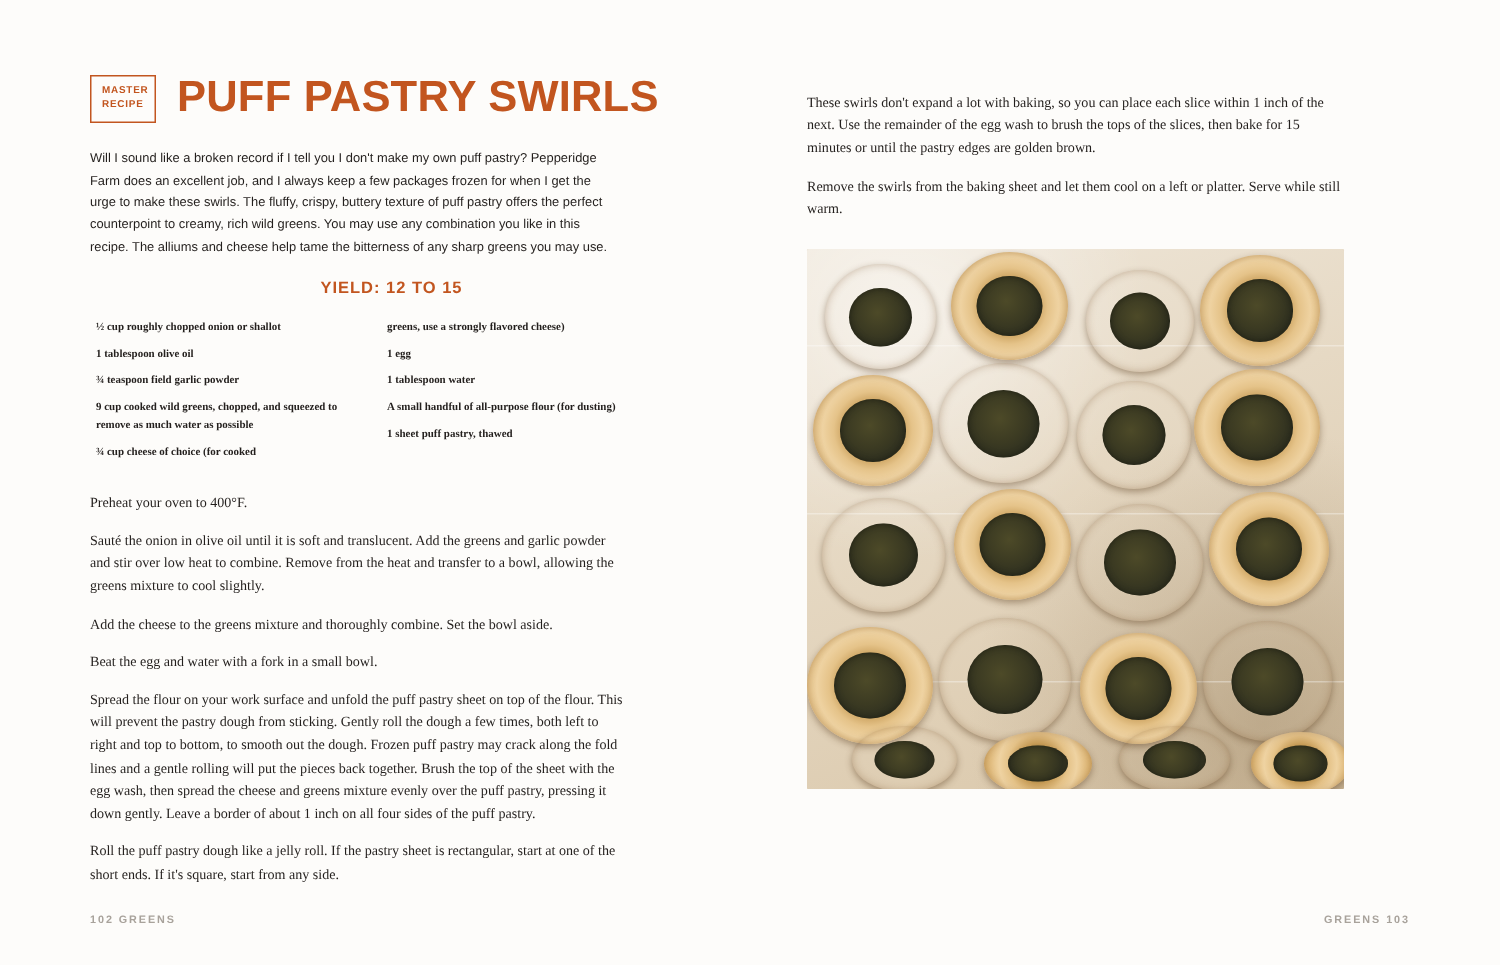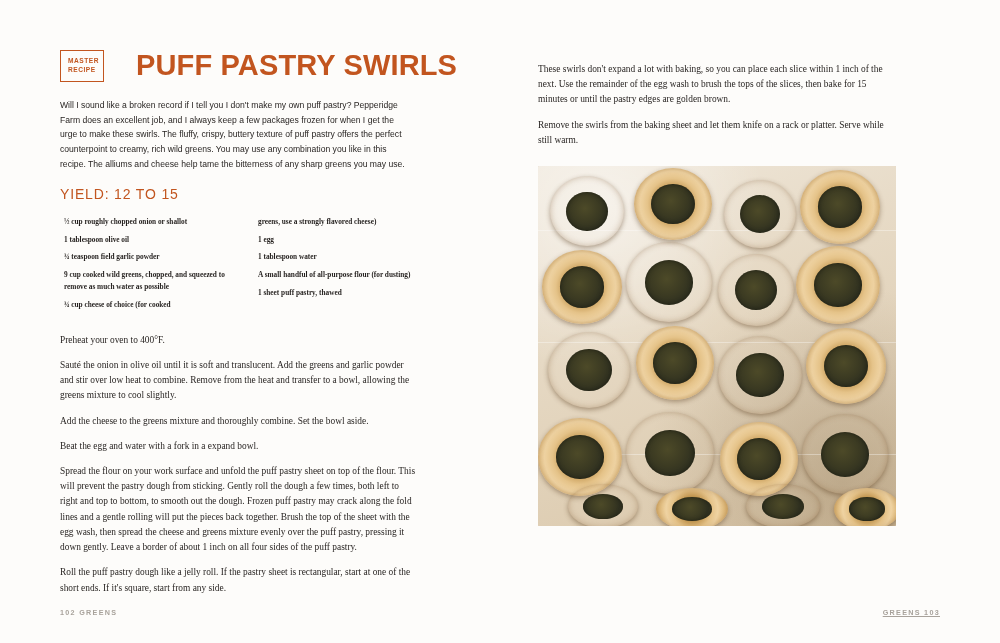--- a/index.html
+++ b/index.html
@@ -30,21 +30,21 @@
     padding: 42px 38px 0 60px;
   }
   .page-right {
     padding: 42px 60px 0 38px;
   }
 
   
   .recipe-header {
     display: flex;
     align-items: center;
-    gap: 32px;
+    gap: 14px;
     margin-top: 8px;
     margin-bottom: 16px;
   }
   .master-badge {
     border: 1.2px solid #c2551f;
     color: #c2551f;
     font-family: "Liberation Sans", sans-serif;
     font-size: 6.6px;
     letter-spacing: 0.08em;
     line-height: 1.35;
@@ -71,25 +71,26 @@
     font-family: "Liberation Sans", sans-serif;
     font-size: 8.6px;
     line-height: 1.72;
     color: #231f1d;
     margin: 0 0 14px 0;
     width: 352px;
     text-align: left;
   }
   .yield {
     font-family: "Liberation Sans", sans-serif;
-    font-size: 14px;
-    font-weight: 400;
+    font-size: 11px;
+    font-weight: 700;
     letter-spacing: 0.06em;
     color: #c2551f;
     margin: 0 0 14px 0;
+    text-align: center;
   }
 
   
   .ingredients {
     display: flex;
     gap: 22px;
     margin: 0 0 16px 4px;
     width: 370px;
   }
   .ing-col {
@@ -166,21 +167,21 @@
   .folio {
     position: absolute;
     bottom: 26px;
     font-family: "Liberation Sans", sans-serif;
     font-size: 7.2px;
     letter-spacing: 0.18em;
     color: #a8a29b;
     font-weight: 700;
   }
   .folio-left { left: 60px; }
-  .folio-right { right: 60px; text-decoration: underline; }
+  .folio-right { right: 60px; }
 </style>
 </head>
 <body>
 
 <div class="spread">
 
   <div class="page page-left">
 
     <div class="recipe-header">
       <div class="master-badge">
@@ -208,33 +209,33 @@
         <div class="ing-item">1 tablespoon water</div>
         <div class="ing-item">A small handful of all-purpose flour (for dusting)</div>
         <div class="ing-item">1 sheet puff pastry, thawed</div>
       </div>
     </div>
 
     <div class="steps">
       <p>Preheat your oven to 400°F.</p>
       <p>Sauté the onion in olive oil until it is soft and translucent. Add the greens and garlic powder and stir over low heat to combine. Remove from the heat and transfer to a bowl, allowing the greens mixture to cool slightly.</p>
       <p>Add the cheese to the greens mixture and thoroughly combine. Set the bowl aside.</p>
-      <p>Beat the egg and water with a fork in a expand bowl.</p>
+      <p>Beat the egg and water with a fork in a small bowl.</p>
       <p>Spread the flour on your work surface and unfold the puff pastry sheet on top of the flour. This will prevent the pastry dough from sticking. Gently roll the dough a few times, both left to right and top to bottom, to smooth out the dough. Frozen puff pastry may crack along the fold lines and a gentle rolling will put the pieces back together. Brush the top of the sheet with the egg wash, then spread the cheese and greens mixture evenly over the puff pastry, pressing it down gently. Leave a border of about 1 inch on all four sides of the puff pastry.</p>
       <p>Roll the puff pastry dough like a jelly roll. If the pastry sheet is rectangular, start at one of the short ends. If it's square, start from any side.</p>
     </div>
 
     <div class="folio folio-left">102  GREENS</div>
   </div>
 
   <div class="page page-right">
 
     <div class="steps" style="margin-top:20px;">
       <p>These swirls don't expand a lot with baking, so you can place each slice within 1 inch of the next. Use the remainder of the egg wash to brush the tops of the slices, then bake for 15 minutes or until the pastry edges are golden brown.</p>
-      <p>Remove the swirls from the baking sheet and let them knife on a rack or platter. Serve while still warm.</p>
+      <p>Remove the swirls from the baking sheet and let them cool on a left or platter. Serve while still warm.</p>
     </div>
 
     <div class="photo">
       <div class="photo-bg"></div>
       <div class="tray-line" style="top:64px;"></div>
       <div class="tray-line" style="top:176px;"></div>
       <div class="tray-line" style="top:288px;"></div>
 
       <div class="swirl" style="left:12px;  top:10px;  width:74px; height:70px;"></div>
       <div class="swirl pale" style="left:96px;  top:2px;   width:78px; height:72px;"></div>

